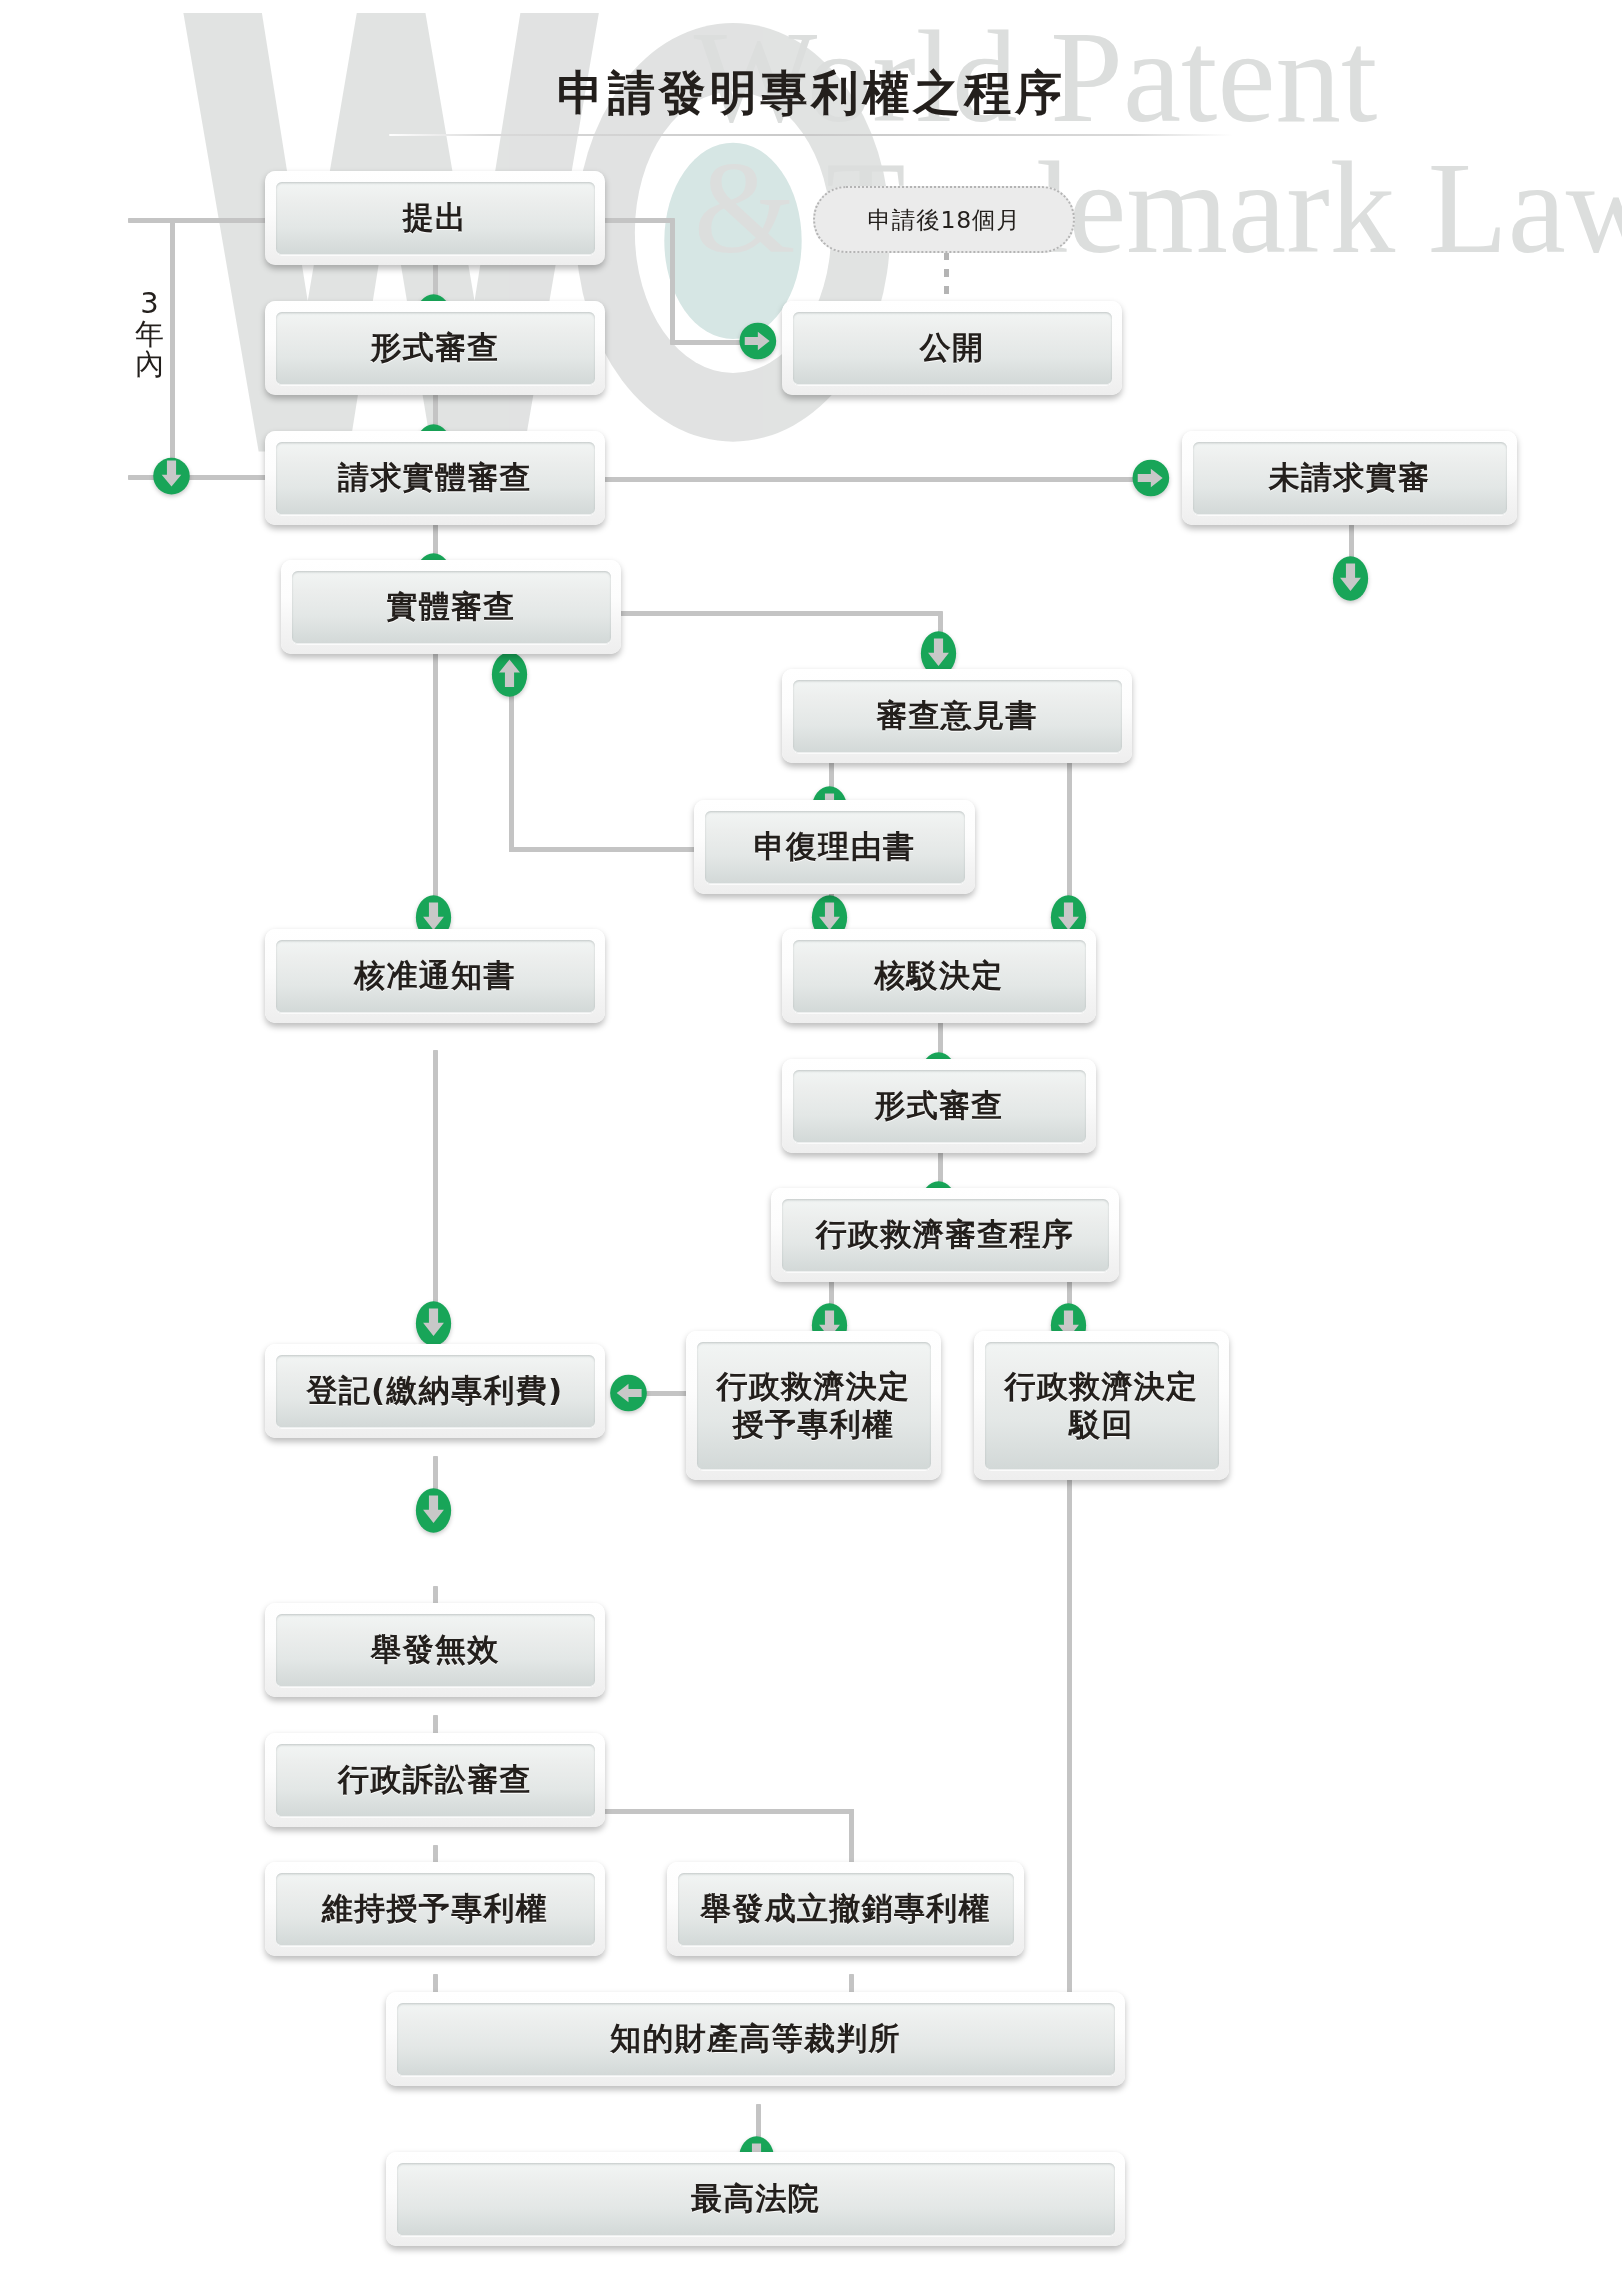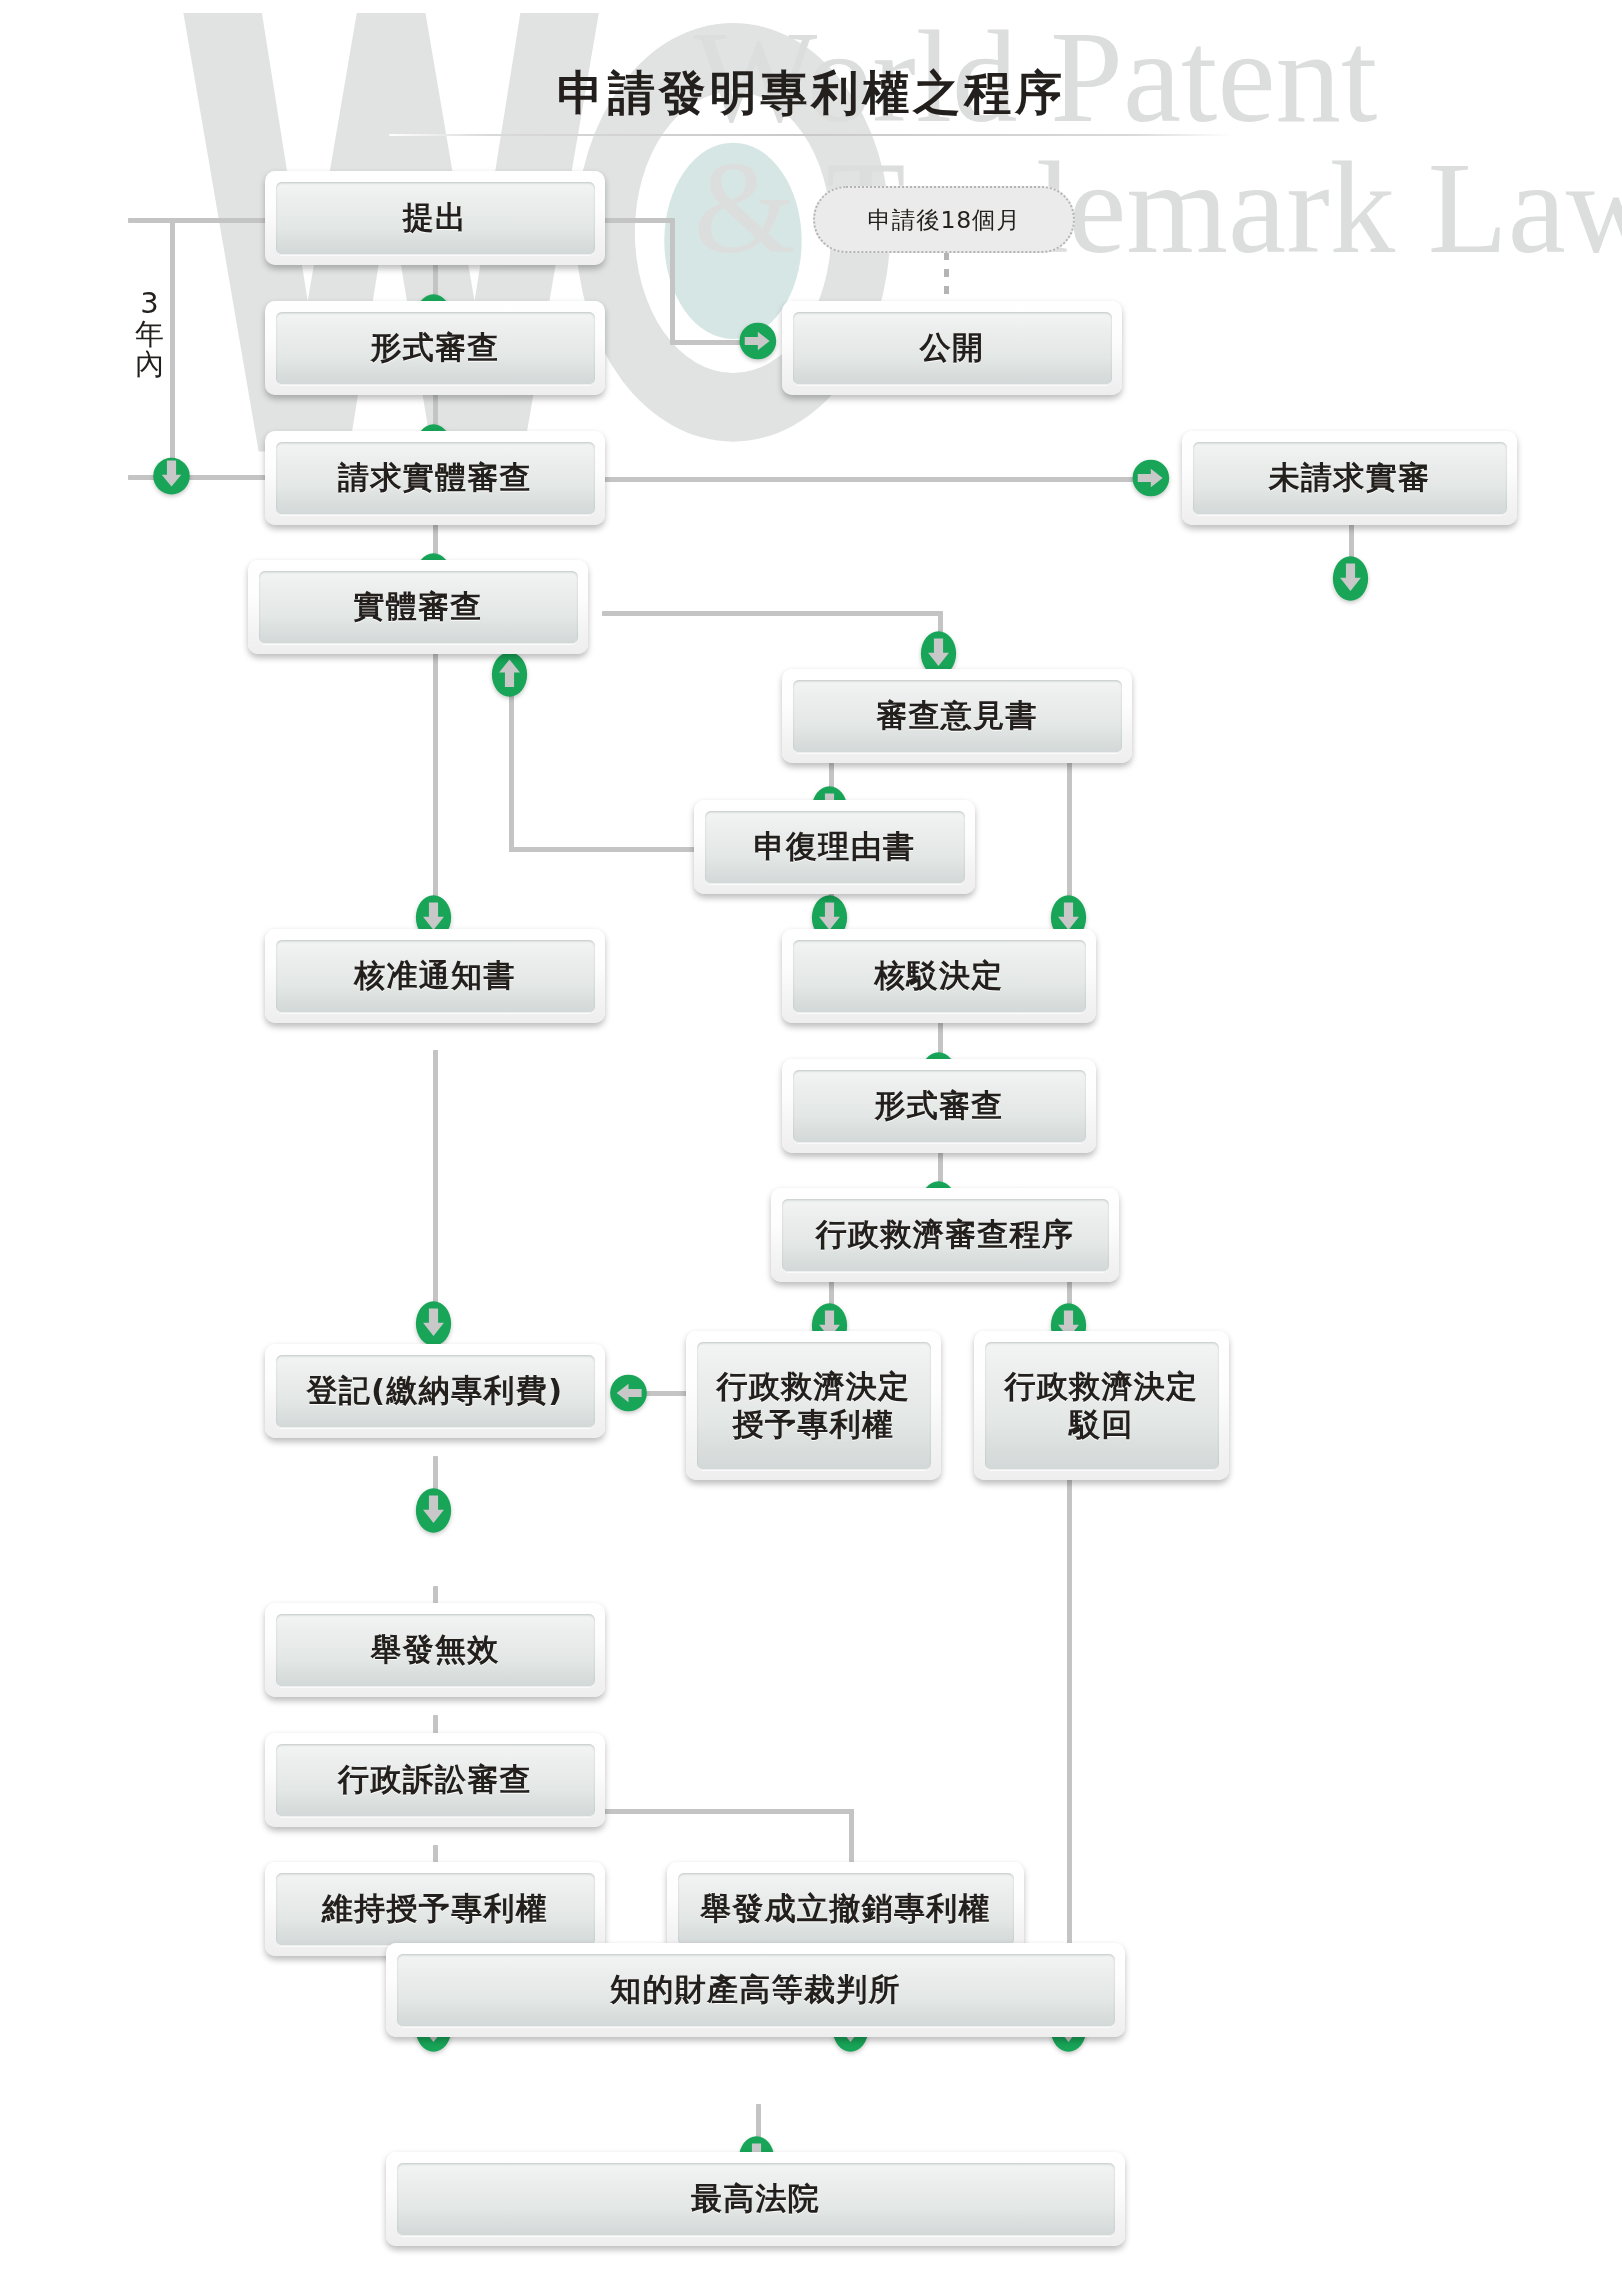--- a/index.html
+++ b/index.html
@@ -376,21 +376,21 @@
       <span class="label">形式審查</span>
     </div>
   </div>
 
   <div class="node" style="left:265px;top:431px;width:340px;height:94px;">
     <div class="inner">
       <span class="label">請求實體審查</span>
     </div>
   </div>
 
-  <div class="node" style="left:248px;top:560px;width:340px;height:94px;">
+  <div class="node" style="left:281px;top:560px;width:340px;height:94px;">
     <div class="inner">
       <span class="label">實體審查</span>
     </div>
   </div>
 
   <div class="node" style="left:782px;top:301px;width:340px;height:94px;">
     <div class="inner">
       <span class="label">公開</span>
     </div>
   </div>
@@ -476,21 +476,21 @@
       <span class="label">維持授予專利權</span>
     </div>
   </div>
 
   <div class="node" style="left:667px;top:1862px;width:357px;height:94px;">
     <div class="inner">
       <span class="label">舉發成立撤銷專利權</span>
     </div>
   </div>
 
-  <div class="node" style="left:386px;top:1943px;width:739px;height:94px;">
+  <div class="node" style="left:386px;top:1992px;width:739px;height:94px;">
     <div class="inner">
       <span class="label">知的財產高等裁判所</span>
     </div>
   </div>
 
   <div class="node" style="left:386px;top:2152px;width:739px;height:94px;">
     <div class="inner">
       <span class="label">最高法院</span>
     </div>
   </div>

